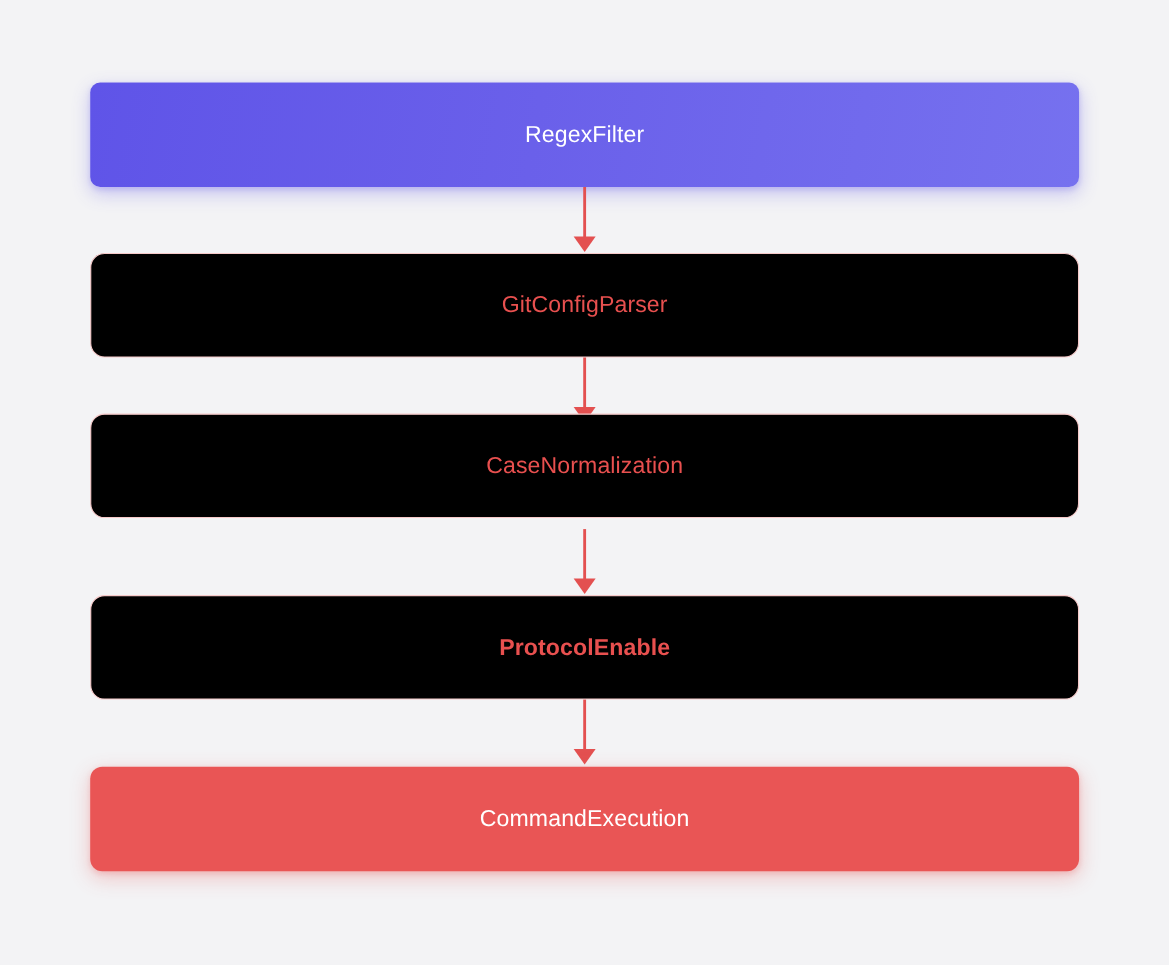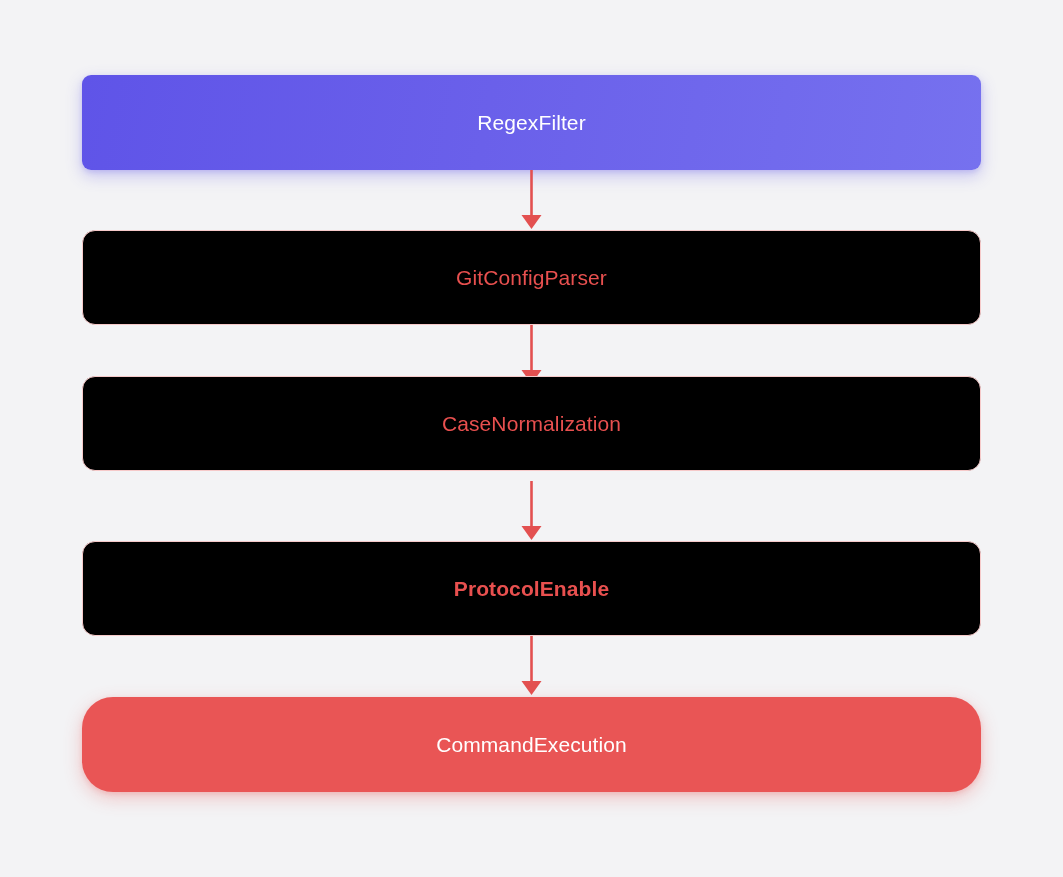--- a/index.html
+++ b/index.html
@@ -123,17 +123,17 @@
     <span class="node-label">ProtocolEnable</span>
   </div>
 
   <div class="connector" style="top:636px;">
     <svg viewBox="0 0 1063 62" xmlns="http://www.w3.org/2000/svg">
       <line x1="531.5" y1="0" x2="531.5" y2="48" stroke="#e35050" stroke-width="2.6"></line>
       <polygon points="521.5,45 541.5,45 531.5,59" fill="#e35050"></polygon>
     </svg>
   </div>
 
-  <div class="node end" style="top:697px;border-radius:31px;">
+  <div class="node end" style="top:697px;">
     <span class="node-label">CommandExecution</span>
   </div>
 
 </div>
 
 </body></html>

